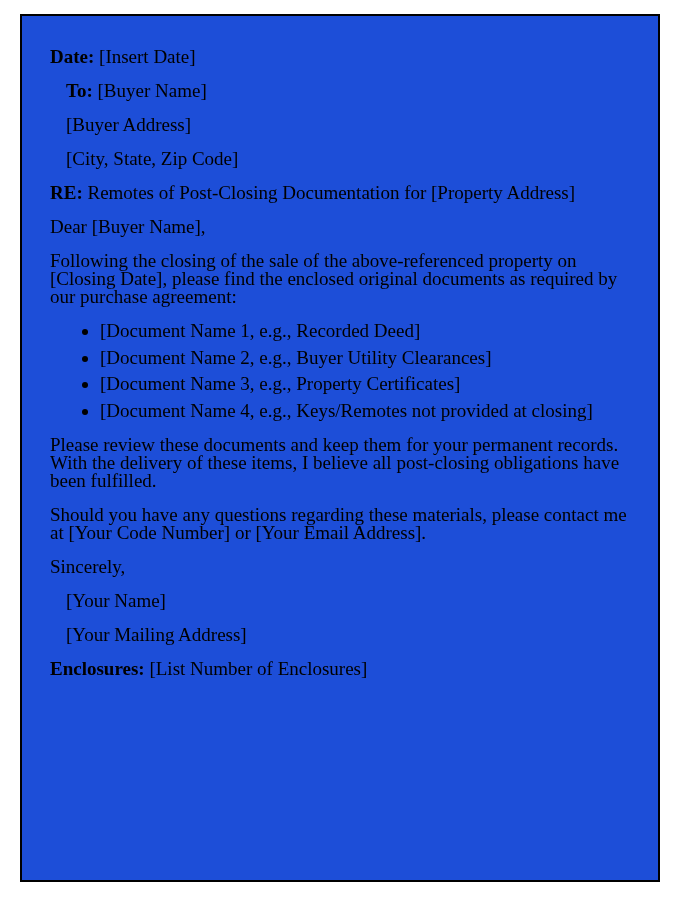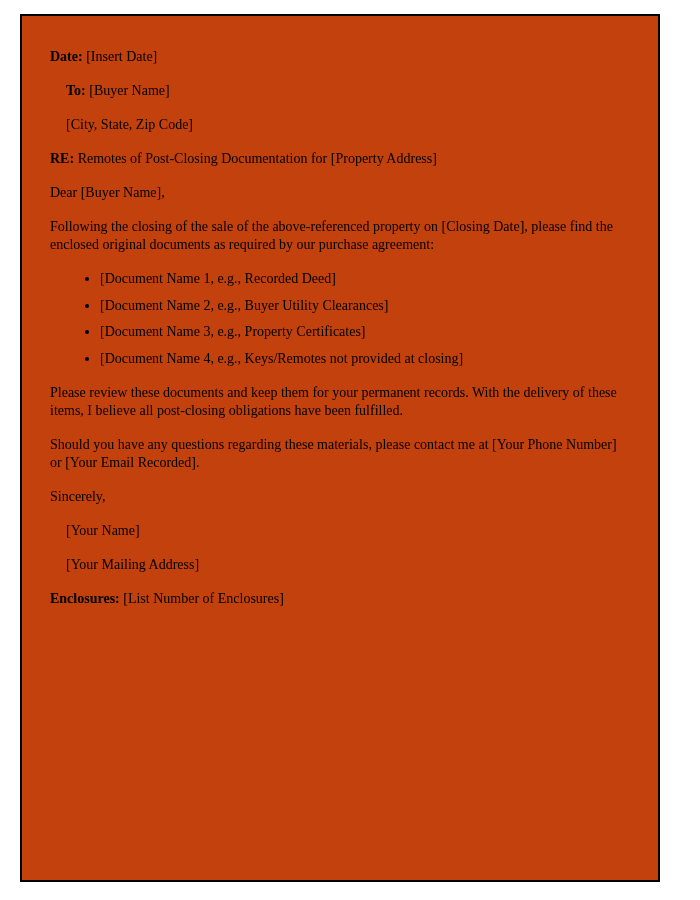--- a/index.html
+++ b/index.html
@@ -11,24 +11,24 @@
     font-family: "Liberation Serif", "DejaVu Serif", serif;
     color: #000000;
   }
   .page {
     box-sizing: border-box;
     position: absolute;
     left: 20px;
     top: 14px;
     width: 640px;
     height: 868px;
-    background: #c2410c;
+    background: #1d4ed8;
     border: 2px solid #000000;
     padding: 32px 28px;
-    font-size: 14px;
+    font-size: 19px;
     line-height: 18px;
   }
   .para {
     margin: 0 0 16px 0;
   }
   .line {
     margin: 16px;
   }
   strong.label {
     font-weight: bold;
@@ -45,39 +45,40 @@
 </style>
 </head>
 <body>
 
 <div class="page">
 
   <p class="para"><strong class="label">Date:</strong> <span>[Insert Date]</span></p>
 
   <div class="para">
     <p class="line"><strong class="label">To:</strong> <span>[Buyer Name]</span></p>
+    <p class="line">[Buyer Address]</p>
     <p class="line">[City, State, Zip Code]</p>
   </div>
 
   <p class="para"><strong class="label">RE:</strong> <span>Remotes of Post-Closing Documentation for [Property Address]</span></p>
 
   <p class="para">Dear [Buyer Name],</p>
 
   <p class="para">Following the closing of the sale of the above-referenced property on [Closing Date], please find the enclosed original documents as required by our purchase agreement:</p>
 
   <ul class="doc-list">
     <li>[Document Name 1, e.g., Recorded Deed]</li>
     <li>[Document Name 2, e.g., Buyer Utility Clearances]</li>
     <li>[Document Name 3, e.g., Property Certificates]</li>
     <li>[Document Name 4, e.g., Keys/Remotes not provided at closing]</li>
   </ul>
 
   <p class="para">Please review these documents and keep them for your permanent records. With the delivery of these items, I believe all post-closing obligations have been fulfilled.</p>
 
-  <p class="para">Should you have any questions regarding these materials, please contact me at [Your Phone Number] or [Your Email Recorded].</p>
+  <p class="para">Should you have any questions regarding these materials, please contact me at [Your Code Number] or [Your Email Address].</p>
 
   <p class="para">Sincerely,</p>
 
   <div class="para">
     <p class="line">[Your Name]</p>
     <p class="line">[Your Mailing Address]</p>
   </div>
 
   <p class="para"><strong class="label">Enclosures:</strong> <span>[List Number of Enclosures]</span></p>
 

